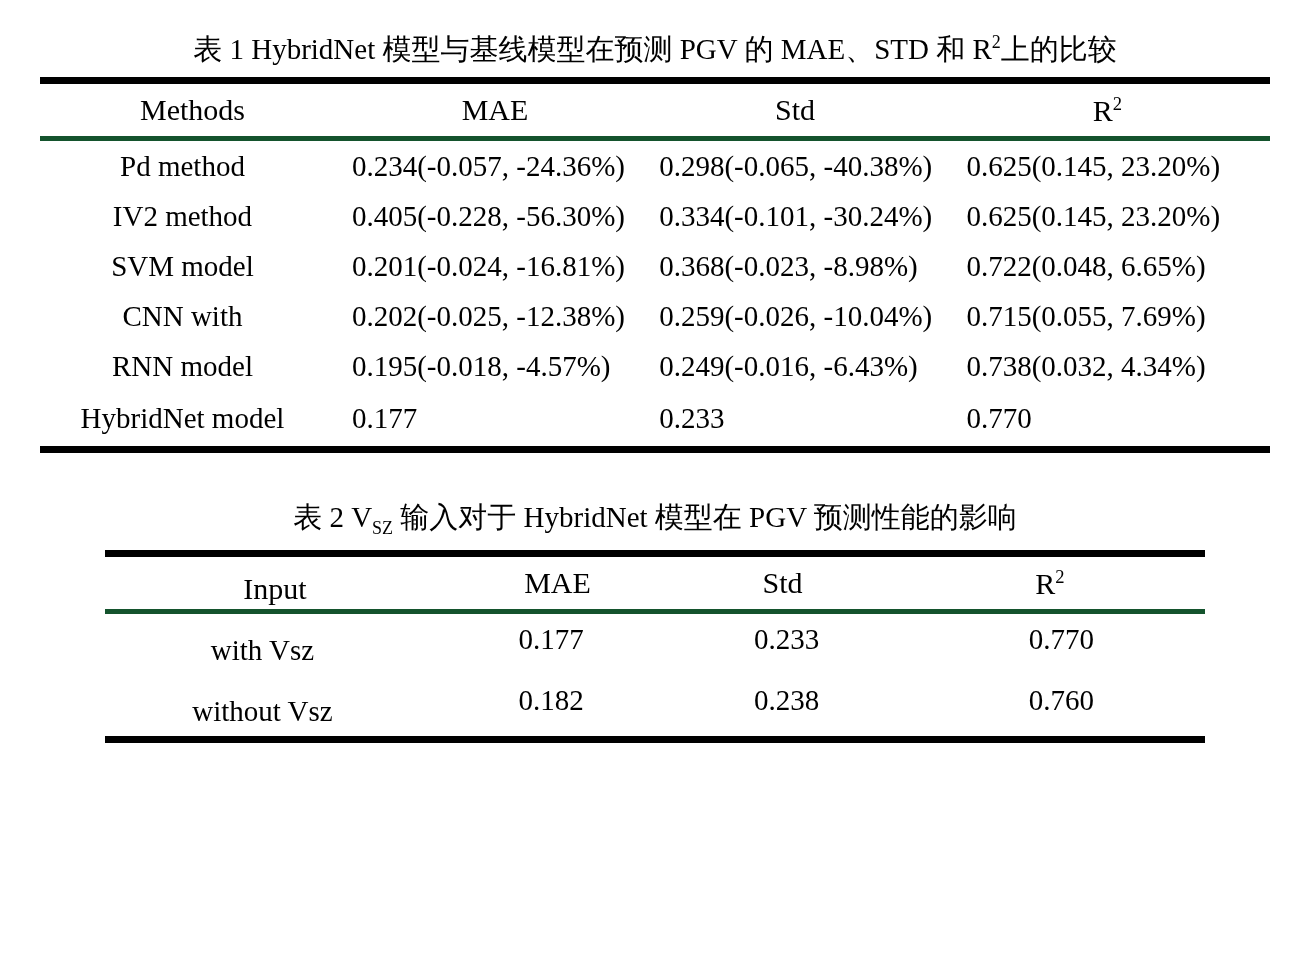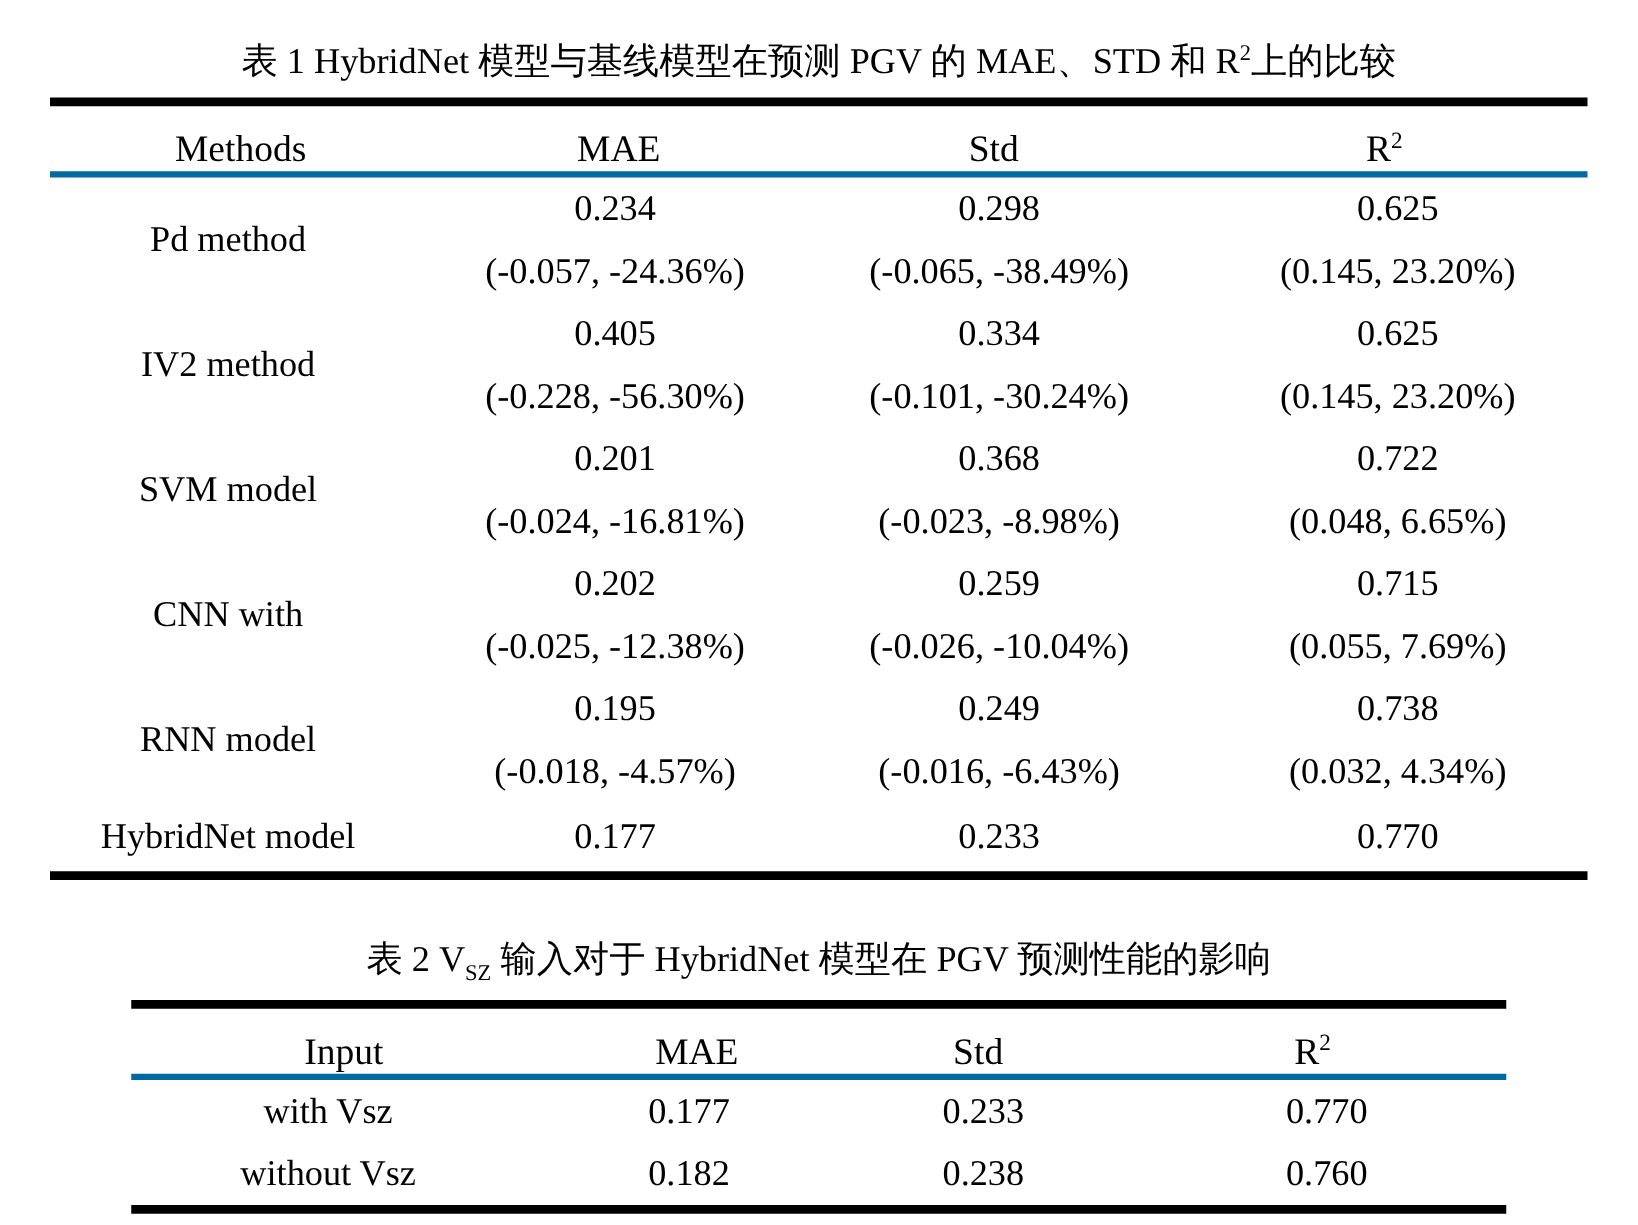--- a/index.html
+++ b/index.html
@@ -29,46 +29,46 @@
 
   .tbl {
     border-top: 7px solid #000;
     border-bottom: 7px solid #000;
   }
   .t1 { width: 1230px; margin-left: 40px; }
   .t2 { width: 1100px; margin-left: 105px; }
 
   .hrow {
     display: flex;
-    align-items: flex-end;
+    align-items: center;
     height: 52px;
-    border-bottom: 5px solid #0369a1;
+    border-bottom: 5px solid #14532d;
     font-size: 30px;
   }
   .rowgroup { display: flex; gap: 27px; }
   .cell { text-align: center; }
 
   
   .t1 .c-method { width: 305px; }
   .t1 .c-mae    { width: 300px; }
   .t1 .c-std    { width: 300px; }
   .t1 .c-r2     { width: 325px; }
 
   
-  .t2 .c-input { width: 340px; }
+  .t2 .c-input { width: 340px; margin-top: 11px; }
   .t2 .c-mae   { width: 225px; }
   .t2 .c-std   { width: 225px; }
   .t2 .c-r2    { width: 310px; }
 
   .label-cell {
     display: flex;
     align-items: center;
     justify-content: center;
   }
-  .vcol { display: flex; flex-direction: column; font-family: Liberation Serif, serif; }
+  .vcol { display: flex; flex-direction: row; font-family: Liberation Serif, serif; }
   .vline {
     height: 50px;
     display: flex;
     align-items: center;
     justify-content: center;
   }
   .single-row .vline { height: 55px; }
   .t2 .vline { height: 50px; }
 
   .tbl-gap { height: 48px; }
@@ -89,21 +89,21 @@
     </div>
 
     <div class="rowgroup">
       <div class="cell c-method label-cell">Pd method</div>
       <div class="vcol c-mae">
         <div class="vline">0.234</div>
         <div class="vline">(-0.057, -24.36%)</div>
       </div>
       <div class="vcol c-std">
         <div class="vline">0.298</div>
-        <div class="vline">(-0.065, -38.49%)</div>
+        <div class="vline">(-0.065, -40.38%)</div>
       </div>
       <div class="vcol c-r2">
         <div class="vline">0.625</div>
         <div class="vline">(0.145, 23.20%)</div>
       </div>
     </div>
 
     <div class="rowgroup">
       <div class="cell c-method label-cell">IV2 method</div>
       <div class="vcol c-mae">

